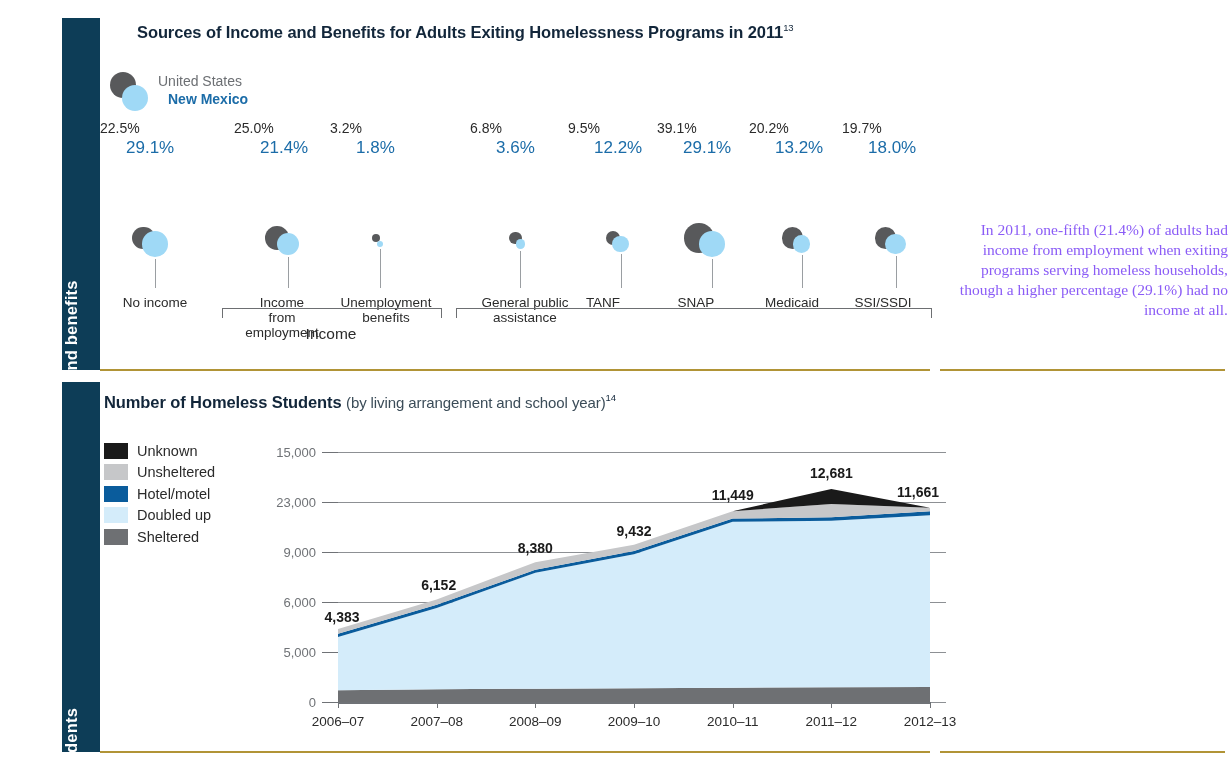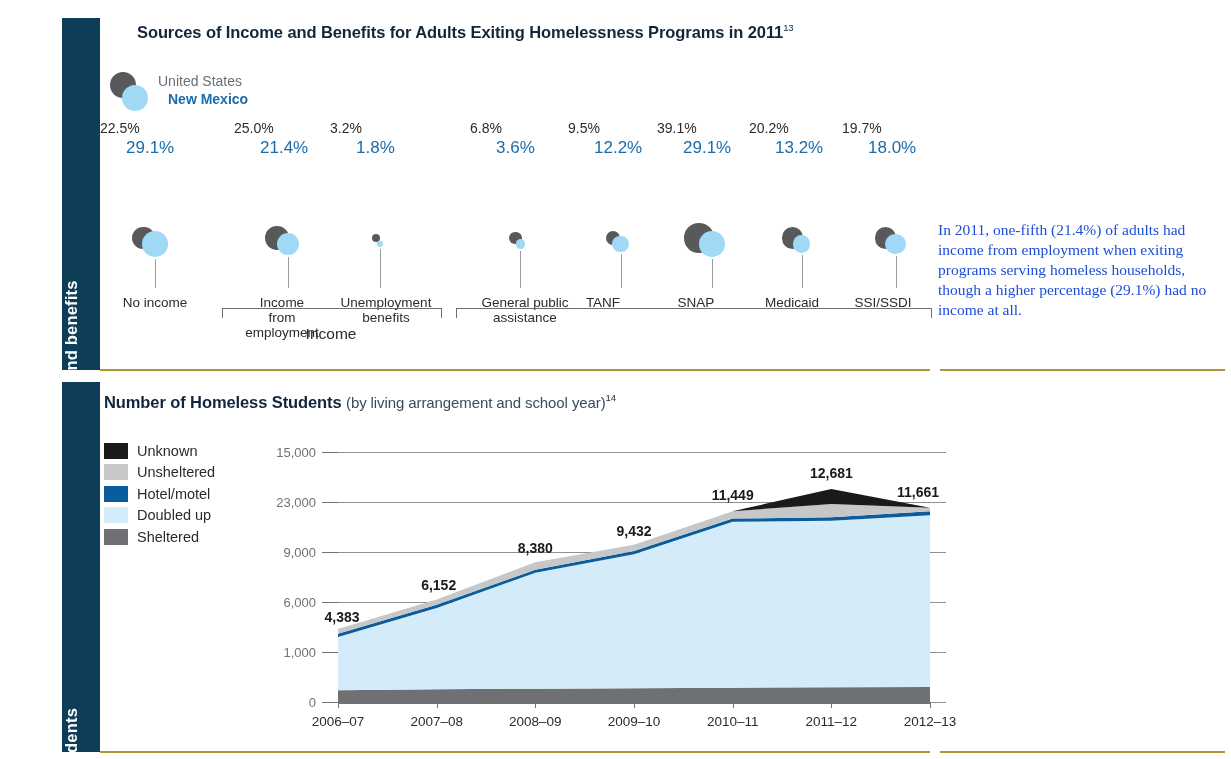--- a/index.html
+++ b/index.html
@@ -128,22 +128,22 @@
     position: absolute;
     font-size: 15.5px; color: #2b2b2b; text-align: center;
   }
 
   
   .callout {
     position: absolute;
     font-family: "Liberation Serif", serif;
     font-size: 15.5px;
     line-height: 20px;
-    color: #1d4ed8;
-    text-align: left;
+    color: #8b5cf6;
+    text-align: right;
     width: 290px;
   }
   #callout-income { left: 938px; top: 220px; }
   #callout-students { left: 938px; top: 608px; }
 
   
   #area-legend { position: absolute; left: 104px; top: 440px; width: 150px; }
   .leg-row { display: flex; align-items: center; height: 21.5px; }
   .leg-sw { width: 24px; height: 16px; margin-right: 9px; flex: 0 0 auto; }
   .leg-lb { font-size: 14.5px; color: #2b2b2b; }
@@ -317,21 +317,21 @@
         <span class="leg-lb">Sheltered</span>
       </div>
     </div>
 
   <div id="area-chart">
       <div class="gridline" style="top: 262px; left: 88px; width: 608px;"></div>
       <div class="tickmark" style="top: 262px; left: 72px;"></div>
       <div class="ytick" style="top: 262px; right: auto; left: 0px; width: 66px; text-align: right; margin-right: 0px;">0</div>
       <div class="gridline" style="top: 212px; left: 88px; width: 608px;"></div>
       <div class="tickmark" style="top: 212px; left: 72px;"></div>
-      <div class="ytick" style="top: 212px; right: auto; left: 0px; width: 66px; text-align: right; margin-right: 0px;">1,000</div>
+      <div class="ytick" style="top: 212px; right: auto; left: 0px; width: 66px; text-align: right; margin-right: 0px;">5,000</div>
       <div class="gridline" style="top: 162px; left: 88px; width: 608px;"></div>
       <div class="tickmark" style="top: 162px; left: 72px;"></div>
       <div class="ytick" style="top: 162px; right: auto; left: 0px; width: 66px; text-align: right; margin-right: 0px;">6,000</div>
       <div class="gridline" style="top: 112px; left: 88px; width: 608px;"></div>
       <div class="tickmark" style="top: 112px; left: 72px;"></div>
       <div class="ytick" style="top: 112px; right: auto; left: 0px; width: 66px; text-align: right; margin-right: 0px;">9,000</div>
       <div class="gridline" style="top: 62px; left: 88px; width: 608px;"></div>
       <div class="tickmark" style="top: 62px; left: 72px;"></div>
       <div class="ytick" style="top: 62px; right: auto; left: 0px; width: 66px; text-align: right; margin-right: 0px;">23,000</div>
       <div class="gridline" style="top: 12px; left: 88px; width: 608px;"></div>

